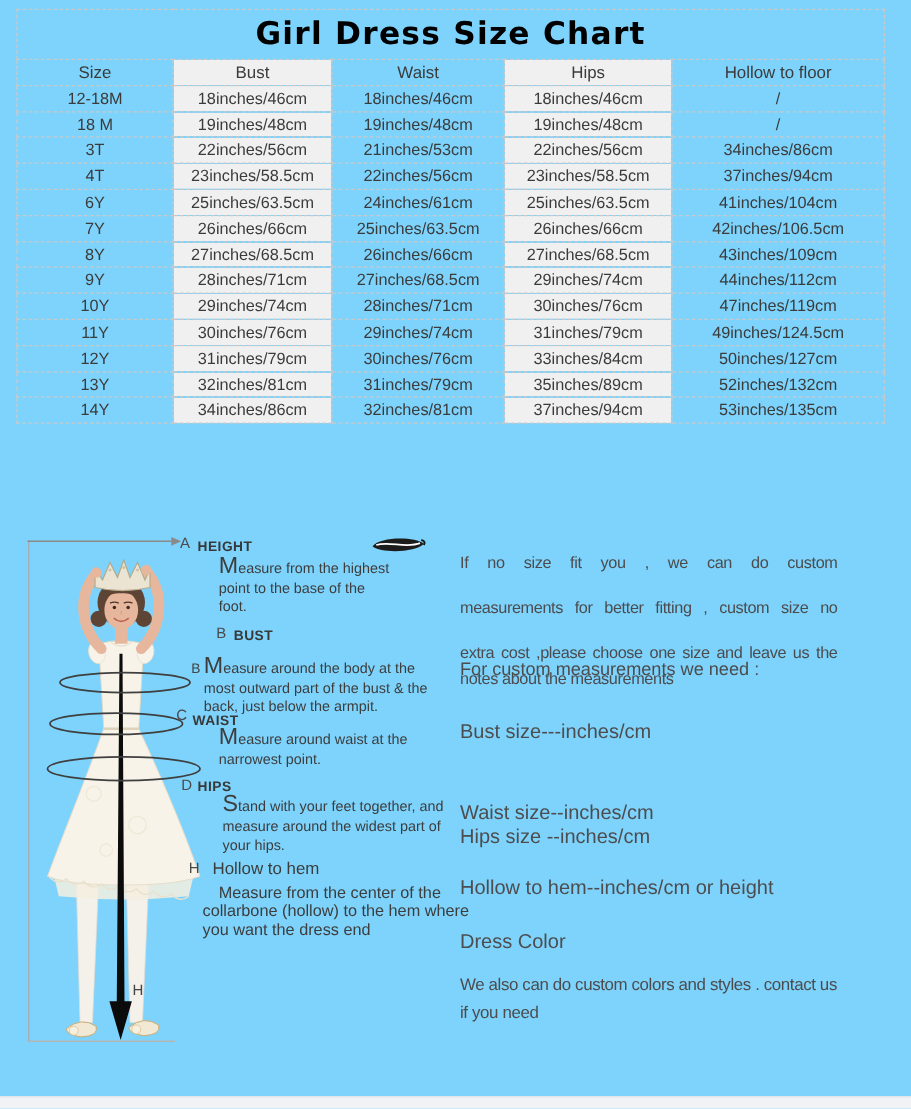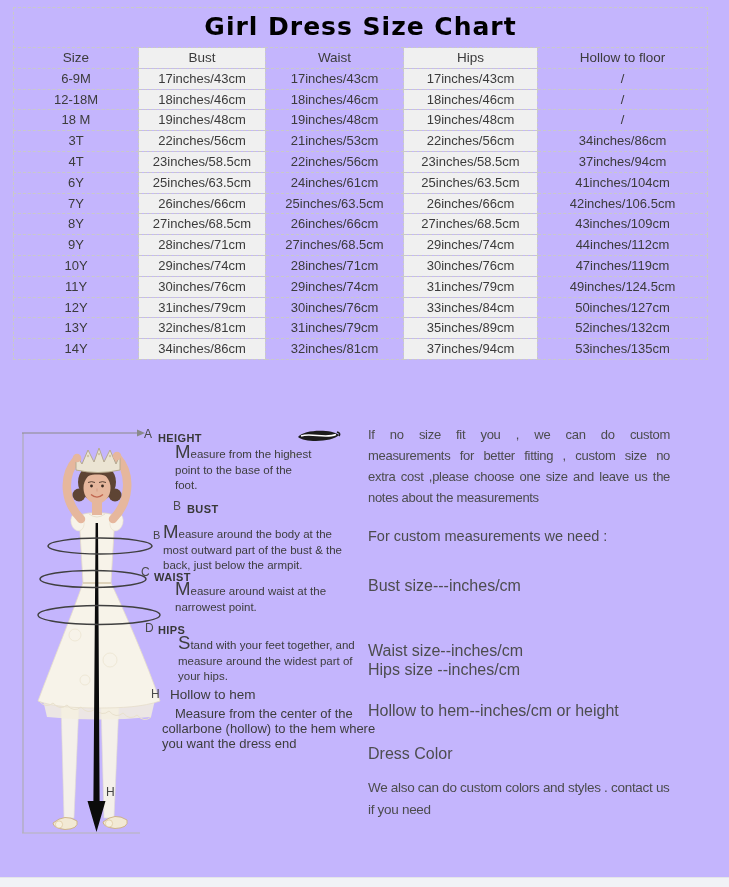--- a/index.html
+++ b/index.html
@@ -1,18 +1,18 @@
 <!DOCTYPE html>
 <html><head>
 <meta charset="utf-8">
 <style>
   * { margin:0; padding:0; box-sizing:border-box; }
   html,body { background:#fff; }
   #canvas {
-    position:relative; width:729px; height:887px; background:#c4b5fd;
+    position:relative; width:729px; height:887px; background:#7dd3fc;
     font-family:"Liberation Sans", sans-serif; overflow:hidden; margin:0 auto;
   }
 
   
   table.size-chart {
     position:absolute; left:13px; top:7px; width:694px;
     border-collapse:collapse; table-layout:fixed;
   }
   table.size-chart td, table.size-chart th {
     border:1px dashed #c9c9c9; text-align:center; vertical-align:middle;
@@ -37,21 +37,21 @@
   .sec-desc { position:absolute; font-size:11.5px; line-height:15.5px; color:#3d3d3d; }
   .sec-desc div { white-space:nowrap; }
   .sec-desc.hem { font-size:13px; line-height:15px; }
   .sec-desc.hem div:first-child { padding-left:13px; }
   .dropcap { font-size:1.62em; line-height:0.6; }
 
   
   .notes { position:absolute; left:368px; top:0; width:306px; color:#4c4c4e; }
   .notes .abs { position:absolute; }
   .intro { width:302px; font-size:13px; letter-spacing:-0.3px; line-height:21px; }
-  .intro div.stretch { text-align:justify; text-align-last:justify; }
+  .intro div.stretch { text-align:justify; text-align-last:justify;margin-top:15px; }
   .need-header { font-size:14.5px; }
   .note-item { font-size:16px; color:#4d4d4f; white-space:nowrap; }
   .note-footer { font-size:13.5px; letter-spacing:-0.3px; line-height:22px; }
   .note-footer div { white-space:nowrap; }
 
   
   .bottom-strip {
     position:absolute; left:0; top:877px; width:729px; height:10px;
     background:#f1f2f6; border-top:1px solid #e4e5e9;
   }
@@ -76,27 +76,20 @@
       <tr class="hdr">
           <th>Size</th>
           <th class="shade">Bust</th>
           <th>Waist</th>
           <th class="shade">Hips</th>
           <th>Hollow to floor</th>
         </tr>
     </thead>
     <tbody>
         <tr>
-          <td>6-9M</td>
-          <td class="shade">17inches/43cm</td>
-          <td>17inches/43cm</td>
-          <td class="shade">17inches/43cm</td>
-          <td>/</td>
-        </tr>
-        <tr>
           <td>12-18M</td>
           <td class="shade">18inches/46cm</td>
           <td>18inches/46cm</td>
           <td class="shade">18inches/46cm</td>
           <td>/</td>
         </tr>
         <tr>
           <td>18 M</td>
           <td class="shade">19inches/48cm</td>
           <td>19inches/48cm</td>

